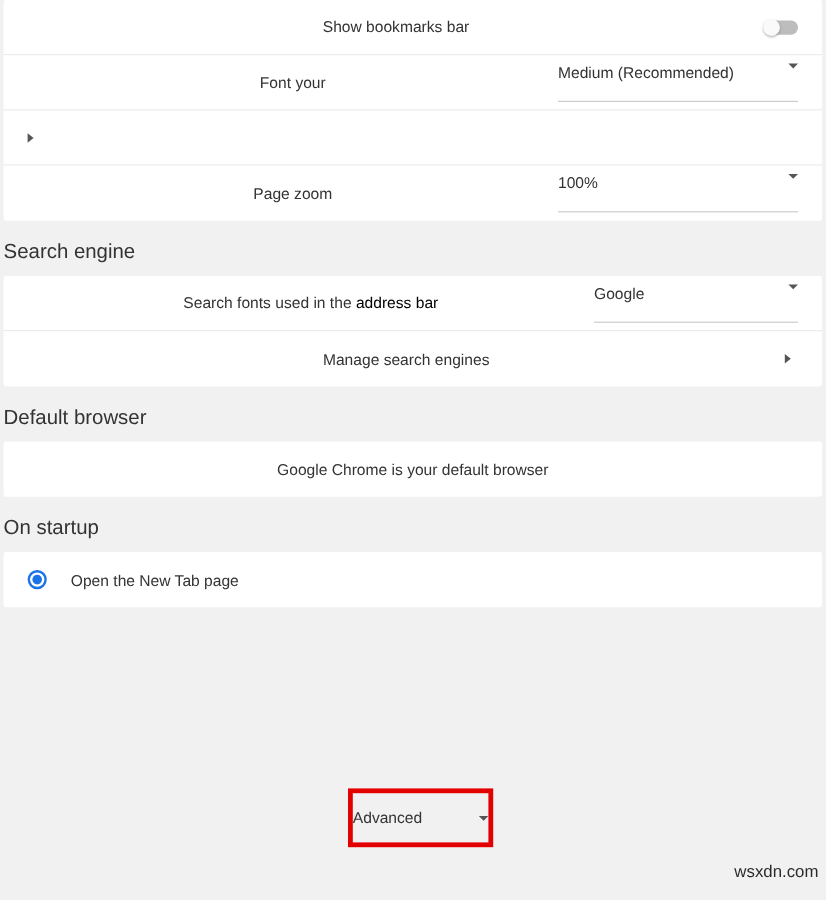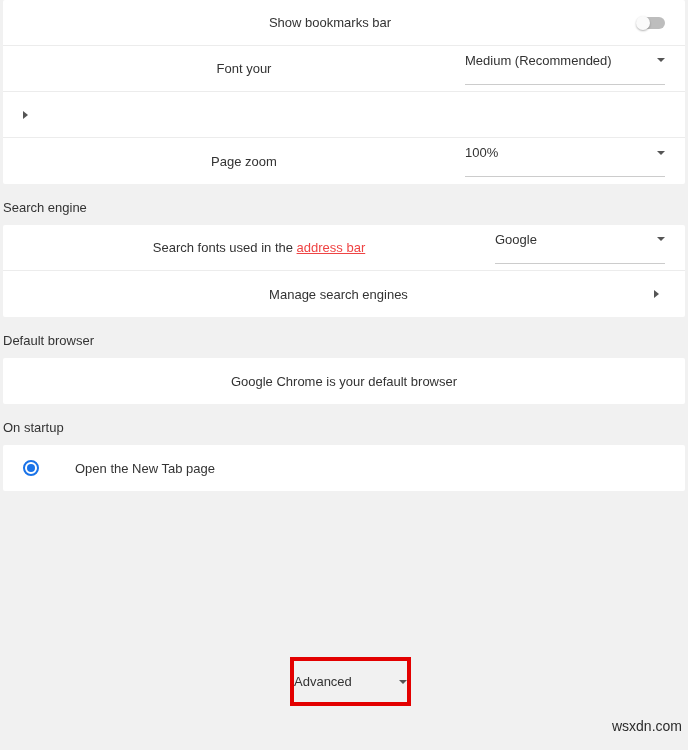--- a/index.html
+++ b/index.html
@@ -1,29 +1,29 @@
 <!DOCTYPE html>
 <html><head>
   <meta charset="utf-8">
   <style>
     * { margin:0; padding:0; box-sizing:border-box; font-family:Arial,sans-serif; }
     body { width:688px; height:750px; background:#f1f1f1; position:relative; font-size:13px; color:#323232; }
     .card { background:#fff; margin:0 3px; overflow:hidden; border-radius:2px; }
     .row { display:flex; align-items:center; min-height:46px; padding:0 20px; border-bottom:1px solid #ececec; }
     .row:last-child { border-bottom:none; }
     .row-label { flex:1; color:#333;text-align:center; }
-    .ctrl { display:flex; align-items:center; gap:8px; min-width:200px; justify-content:space-between; padding-bottom:16px; }
+    .ctrl { display:flex; gap:8px; min-width:200px; justify-content:space-between; padding-bottom:16px; }
     .underline { border-bottom:1px solid #ccc; }
     .toggle { width:28px; height:12px; background:#bdbdbd; border-radius:6px; position:relative; }
     .toggle .knob { width:14px; height:14px; background:#fafafa; border-radius:50%; position:absolute; top:-1px; left:-1px; box-shadow:0 1px 2px rgba(0,0,0,.3); }
     .arrow-down { width:0;height:0;border-left:4px solid transparent;border-right:4px solid transparent;border-top:4px solid #555; }
     .arrow-right { width:0;height:0;border-top:4px solid transparent;border-bottom:4px solid transparent;border-left:5px solid #555; margin-right:6px; }
-    .section-title { font-size:13px; color:#333; padding:16px 6px 10px 3px; }
-    .link { color:#ef4444;text-decoration:underline; }
-    .radio-row { display:flex; align-items:center; min-height:46px; padding:0 20px; gap:36px; }
+    .section-title { font-size:17px; color:#333; padding:16px 6px 10px 3px; }
+    .link { color:#000000; }
+    .radio-row { display:flex; align-items:center; min-height:46px; padding:0 20px; gap:20px; }
     .radio { width:16px; height:16px; border:2px solid #5a5a5a; border-radius:50%; display:flex; align-items:center; justify-content:center; }
     .radio.sel { border-color:#1a73e8; }
     .radio.sel::after { content:""; width:8px; height:8px; background:#1a73e8; border-radius:50%; }
     .radio-label { color:#333; }
     .adv-wrap { position:absolute; left:290px; top:657px; width:121px; height:49px; border:4px solid #e30000; display:flex; align-items:center; justify-content:space-between; gap:15px; background:#f1f1f1; }
     .adv-label { color:#333; }
     .watermark { position:absolute; right:6px; bottom:16px; font-size:14px; color:#2b2b2b; }
   </style>
 </head>
 <body>

